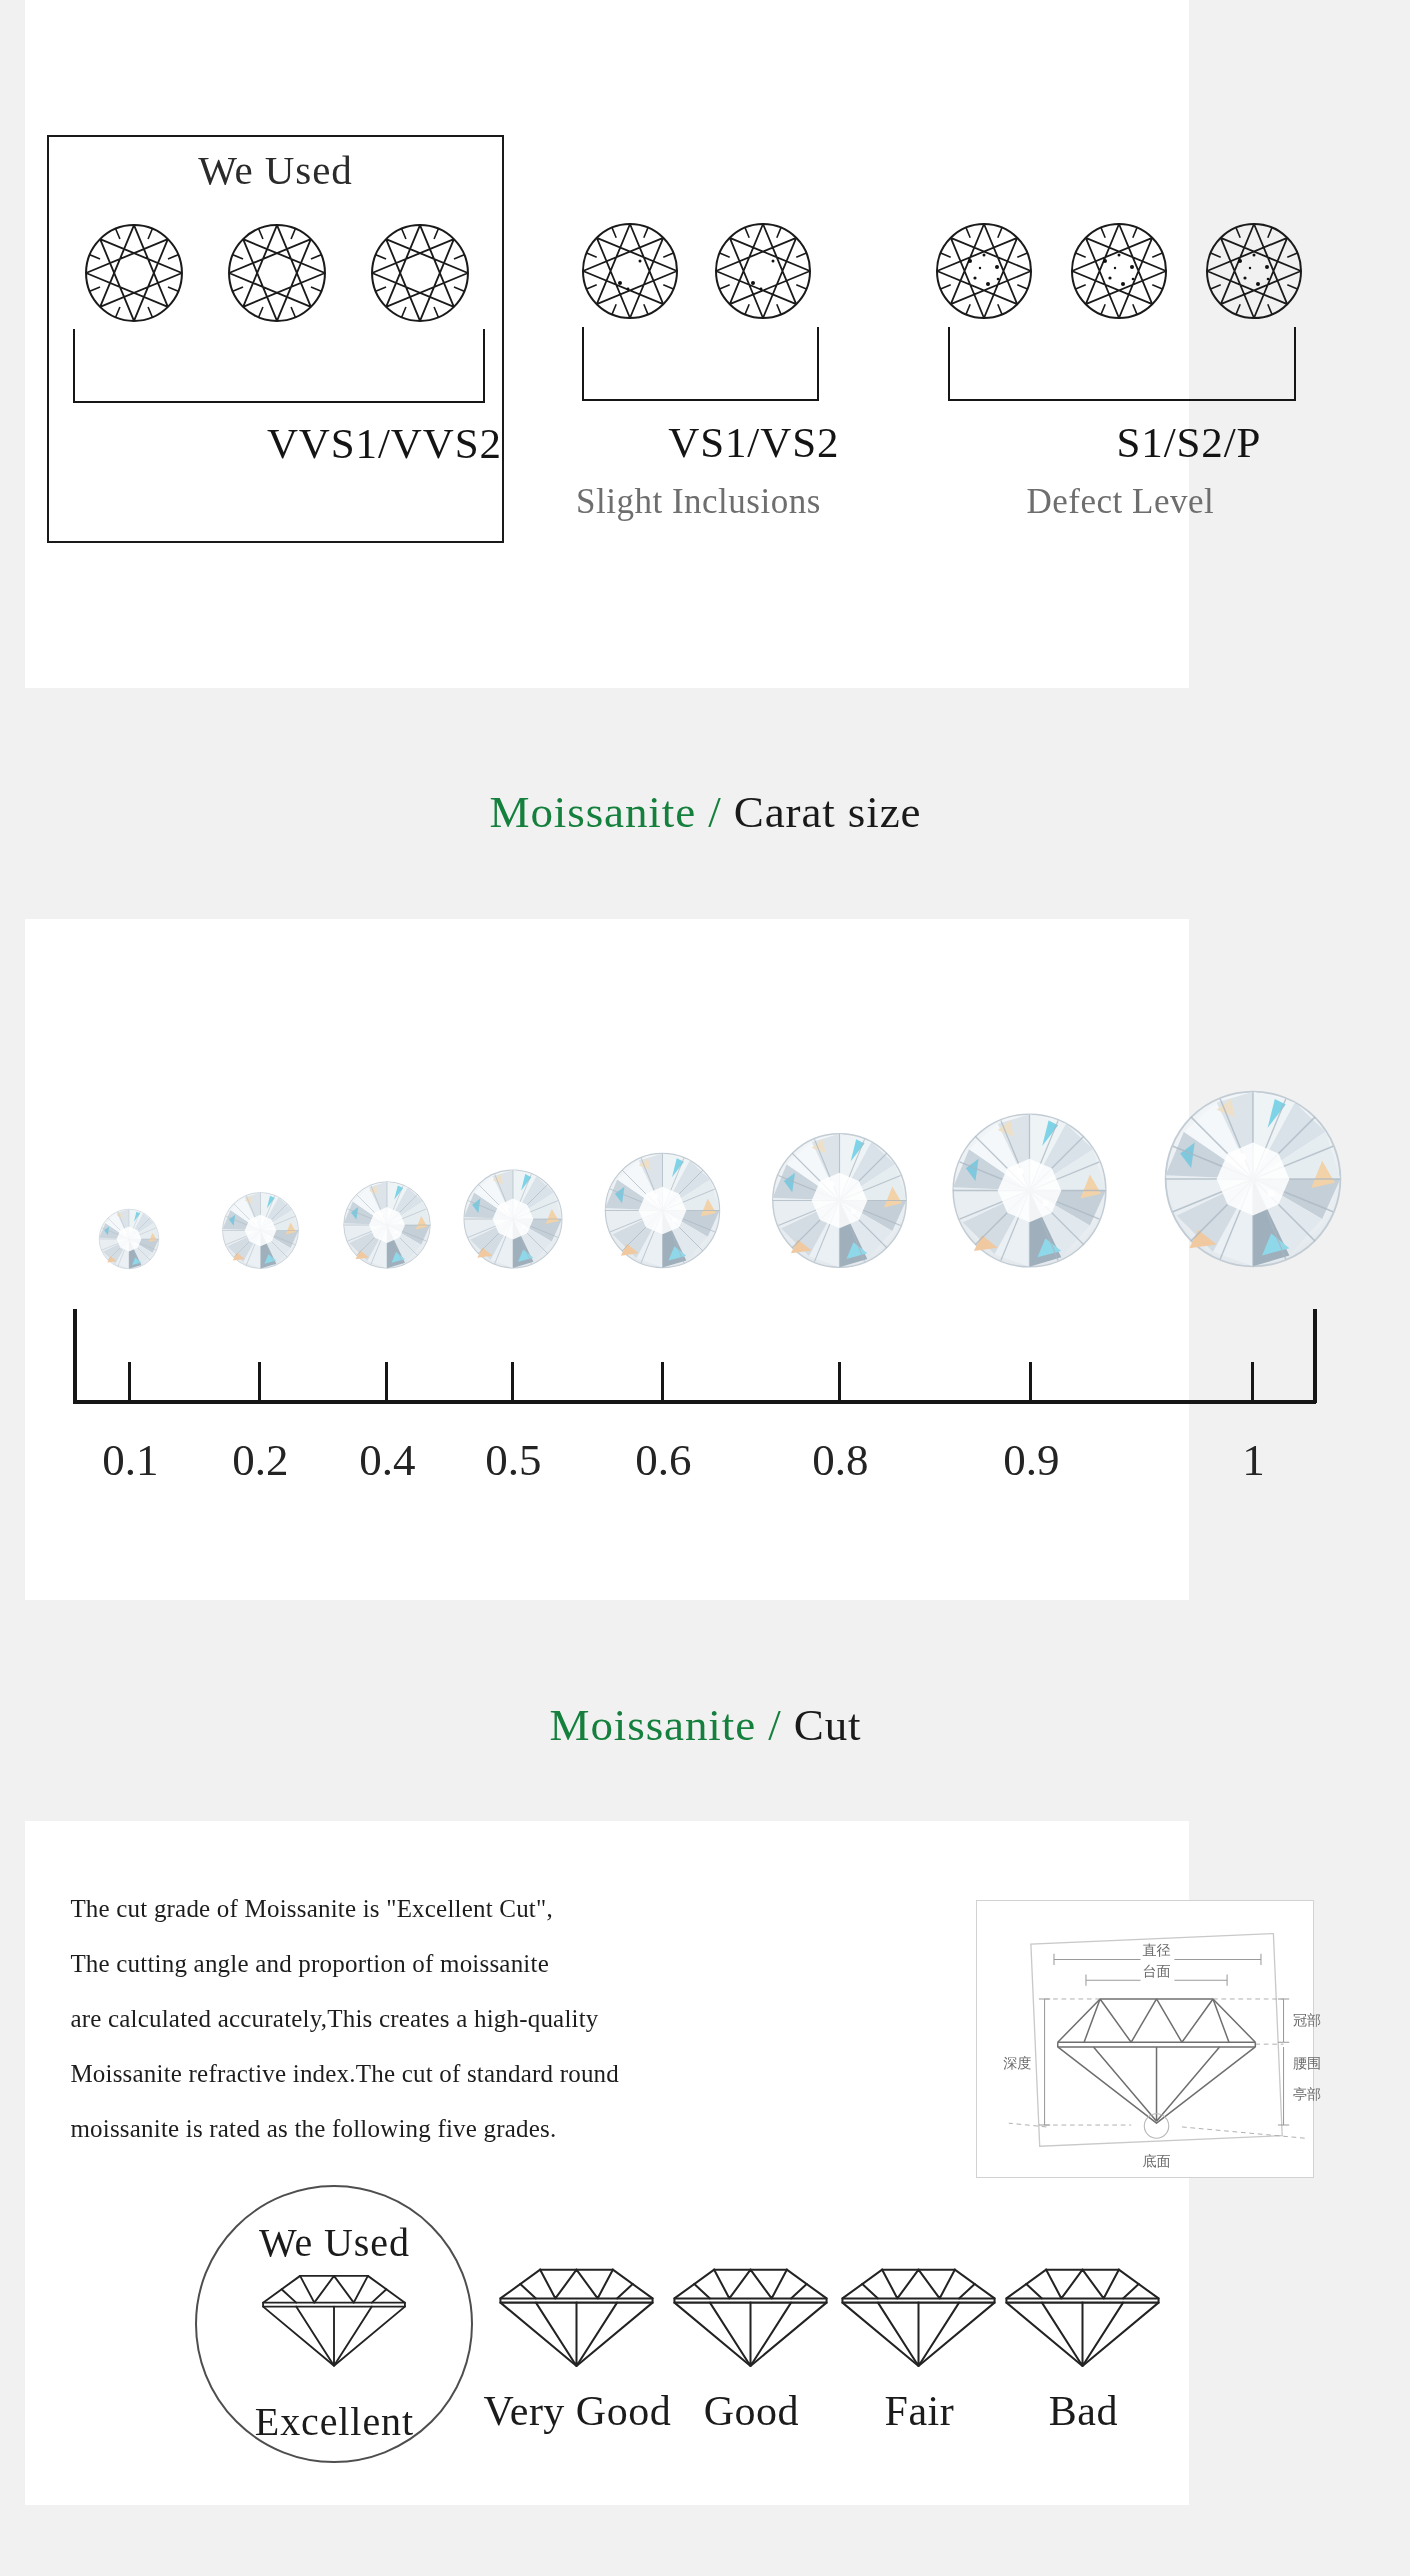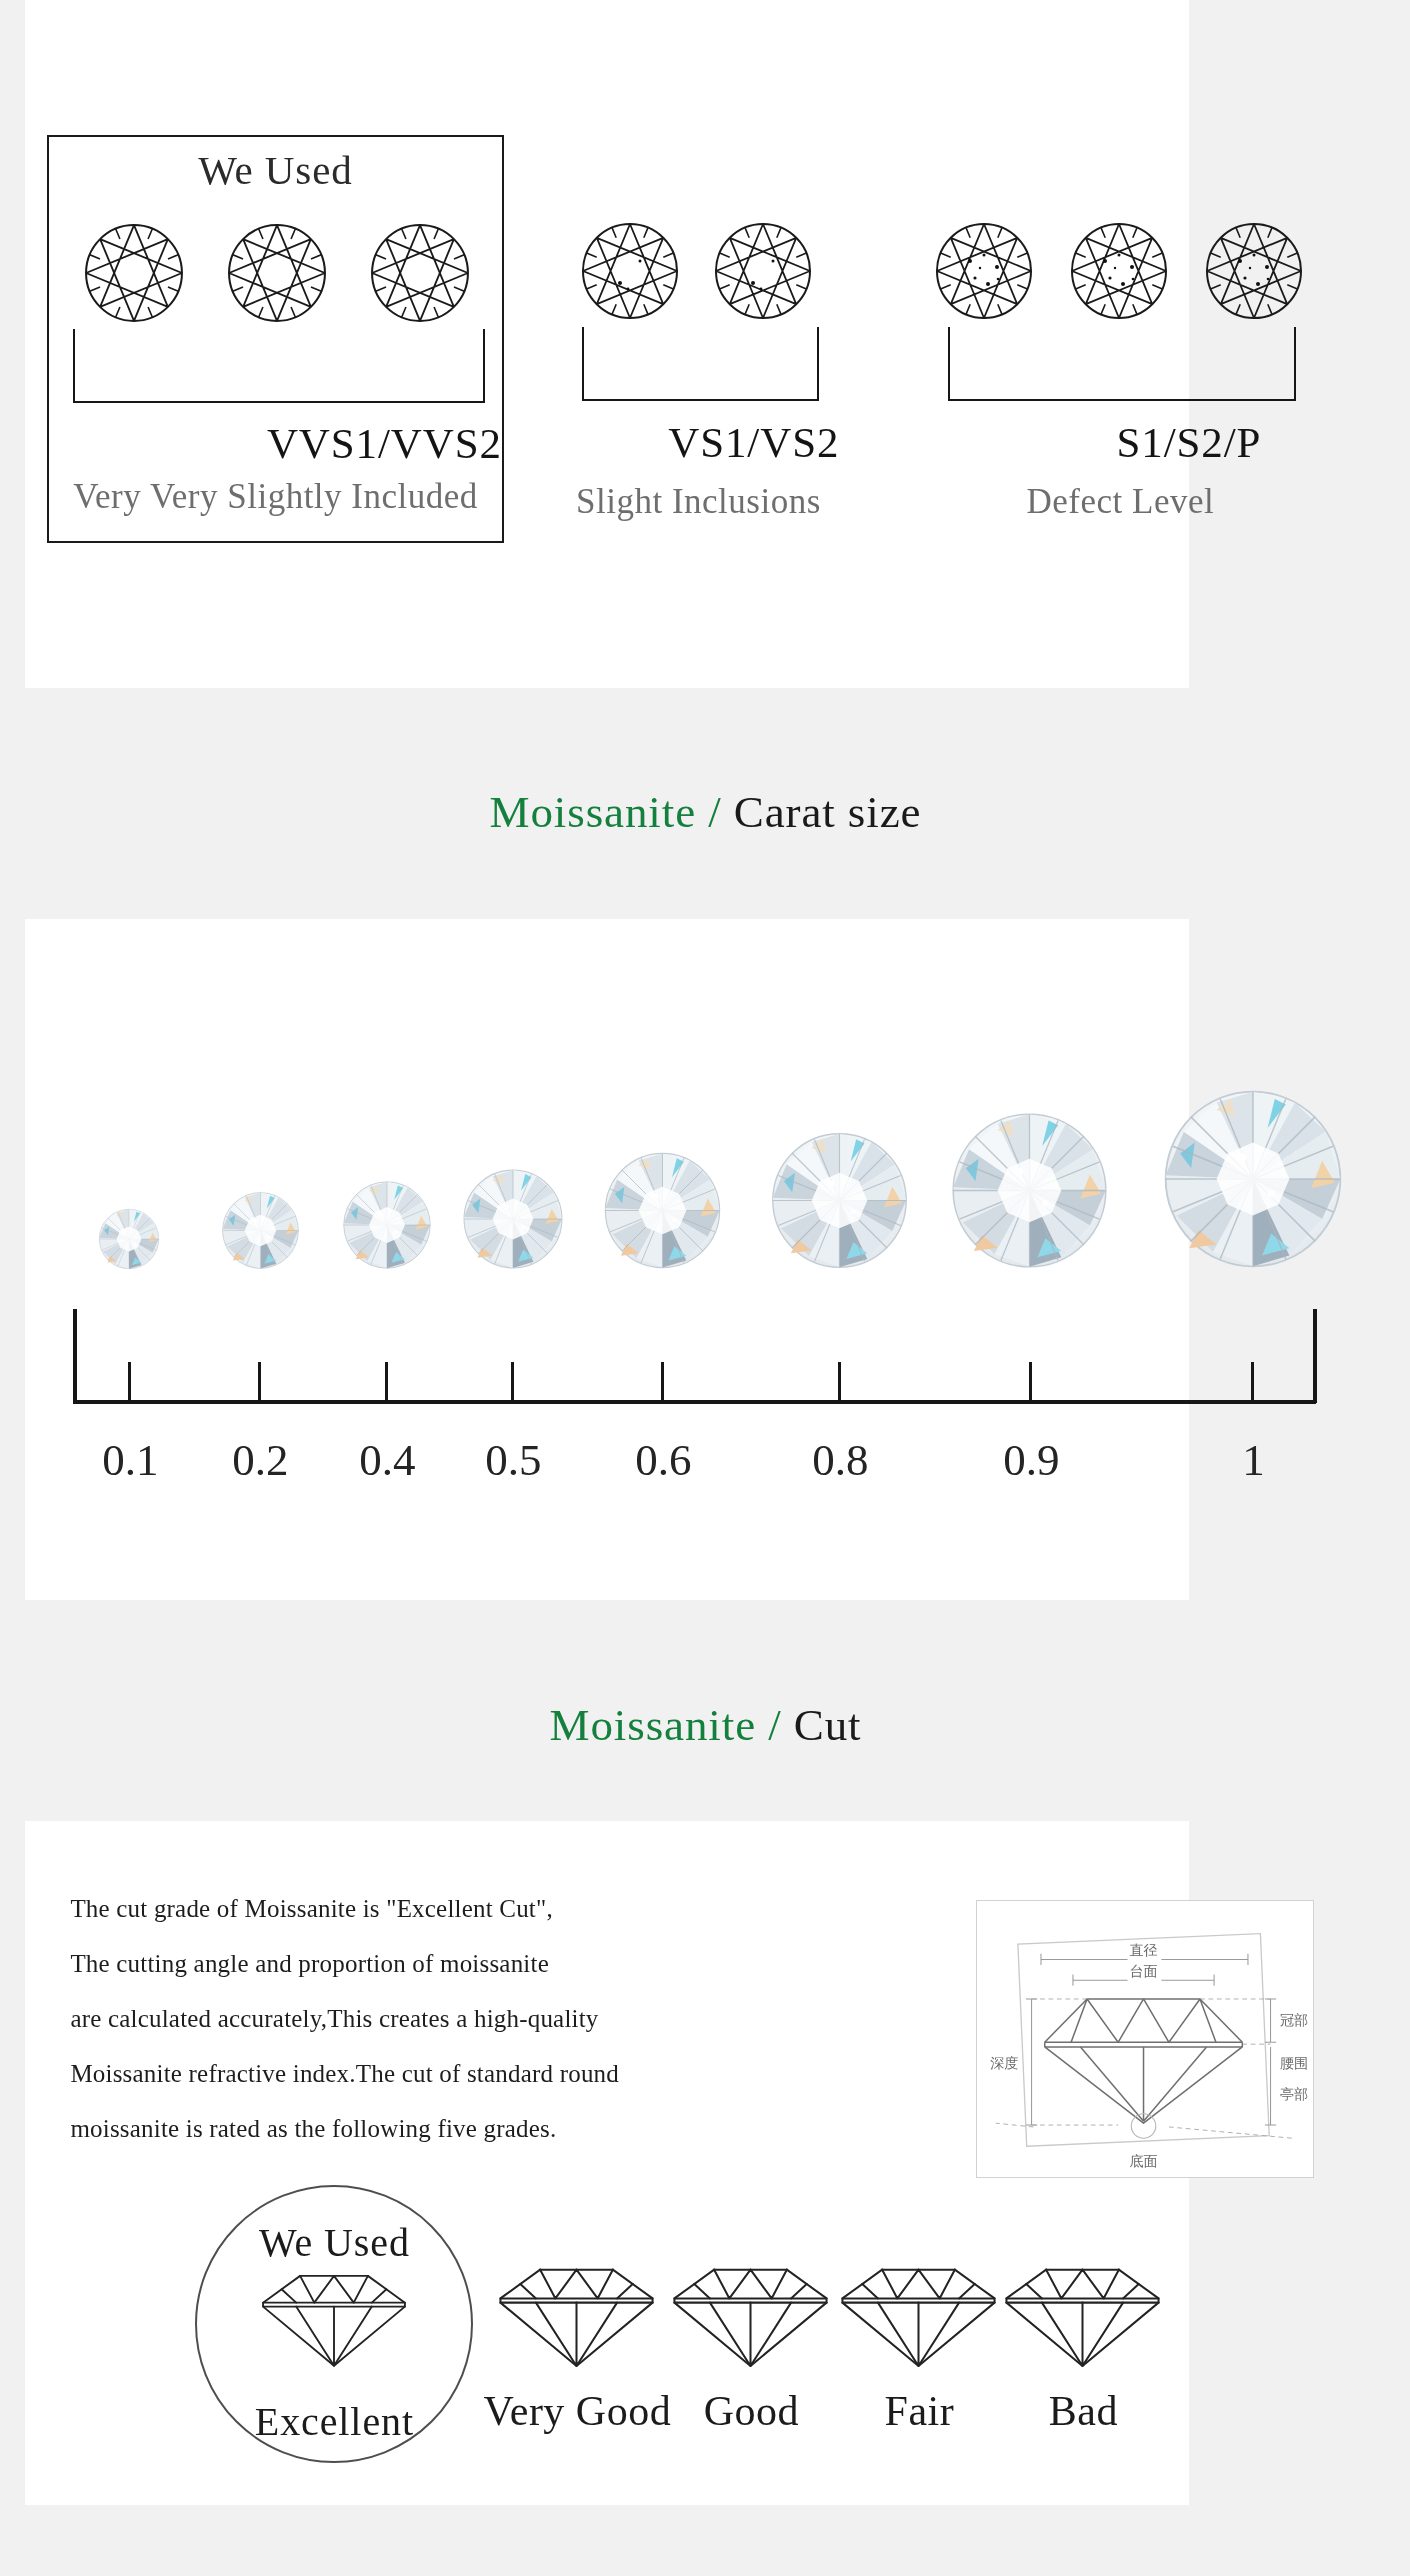--- a/index.html
+++ b/index.html
@@ -24,21 +24,21 @@
   
   .band-title{left:0;width:1411px;text-align:center;font-size:45px;letter-spacing:0.9px;}
   .t-gray{color:#15803d;}
   .t-dark{color:#1a1a1a;}
   
   .ruler-line{background:#161616;}
   .tickv{background:#161616;}
   .size-num{width:132px;text-align:center;font-size:45px;color:#242424;}
   
   .para-line{font-size:25px;line-height:55px;color:#1d1d1d;letter-spacing:0.2px;white-space:nowrap;}
-  .diagram-box{left:951px;top:79px;width:338px;height:278px;border:1.9px solid #d2d2d2;box-sizing:border-box;background:#fff;}
+  .diagram-box{left:951px;top:79px;width:338px;height:278px;border:1.9px solid #d2d2d2;box-sizing:border-box;background:#fff;padding-left:13px;}
   .wu-circle{left:170px;top:364px;width:278px;height:278px;border:2.8px solid #4e4e4e;border-radius:50%;box-sizing:border-box;}
   .circle-label{left:0;right:0;font-size:40px;letter-spacing:0.9px;color:#1b1b1b;}
   .cut-label{width:226px;text-align:center;font-size:42px;letter-spacing:0.5px;color:#1b1b1b;}
 </style>
 </head>
 <body>
 
 <svg width="0" height="0" style="position:absolute" aria-hidden="true">
   <defs>
     <radialGradient id="gph" cx="50%" cy="42%" r="65%">
@@ -116,21 +116,20 @@
         <use href="#gem-top" xlink:href="#gem-top"></use>
       </svg>
     <svg class="abs" style="left:177px;top:85px" width="102" height="102" viewBox="0 0 108 108">
         <use href="#gem-top" xlink:href="#gem-top"></use>
       </svg>
     <svg class="abs" style="left:320px;top:85px" width="102" height="102" viewBox="0 0 108 108">
         <use href="#gem-top" xlink:href="#gem-top"></use>
       </svg>
     <div class="abs bracket" style="left:24.5px;top:192px;width:408px;height:72px"></div>
     <div class="abs grade ctr" style="left:0;right:0;top:282px">VVS1/VVS2</div>
-    <div class="abs gdesc ctr" style="left:0;right:0;top:340px">Very Very Slightly Included</div>
   </div>
 
   <svg class="abs" style="left:555px;top:221px" width="100" height="100" viewBox="0 0 106 106">
       <use href="#gem-top" xlink:href="#gem-top"></use>
       <use href="#dots-vs" xlink:href="#dots-vs"></use>
     </svg>
   <svg class="abs" style="left:688px;top:221px" width="100" height="100" viewBox="0 0 106 106">
       <use href="#gem-top" xlink:href="#gem-top"></use>
       <use href="#dots-vs" xlink:href="#dots-vs"></use>
     </svg>

